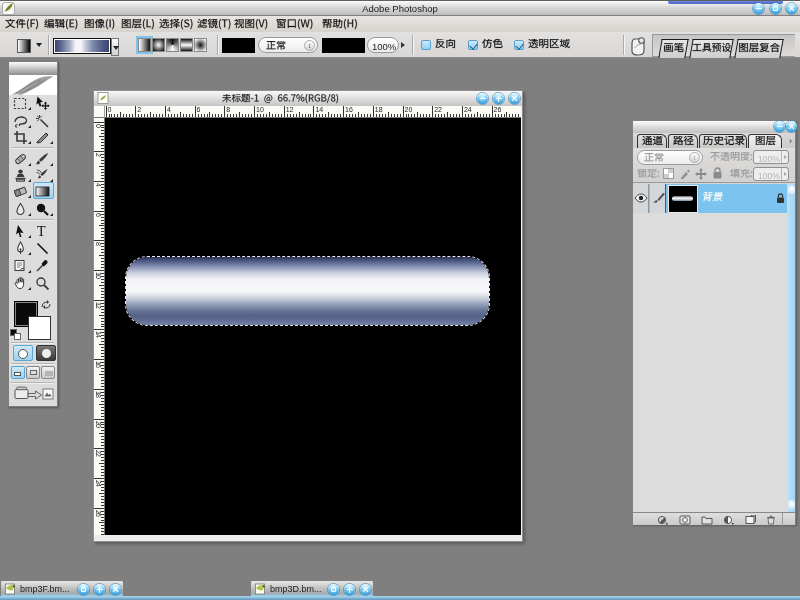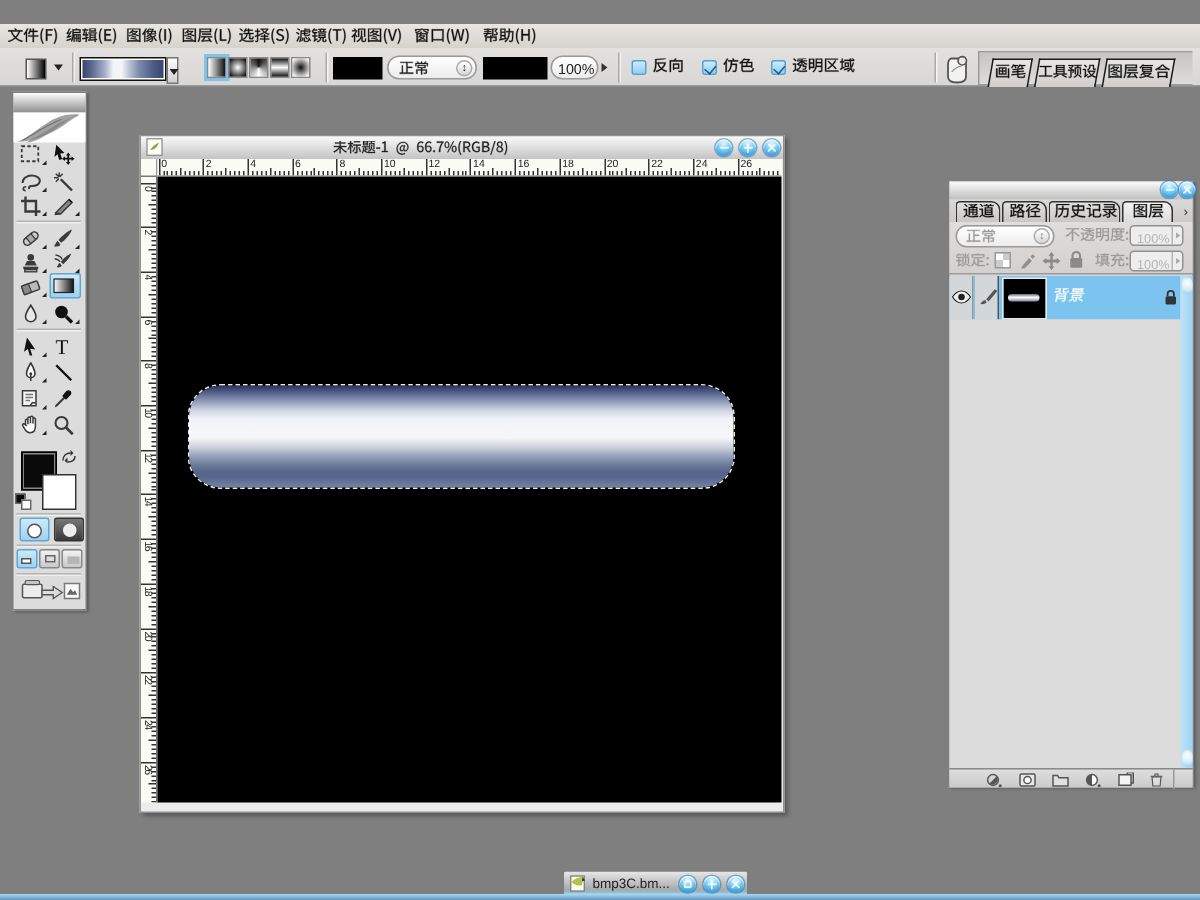--- a/index.html
+++ b/index.html
@@ -71,20 +71,39 @@
 #palbody{position:absolute;left:0;top:92px;width:154px;height:299px;background:#dcdcdc}
 #palscroll{position:absolute;left:154px;top:63px;width:8px;height:328px;background:linear-gradient(90deg,#bfe2f6,#9ed4f4)}
 #palbot{position:absolute;left:0;top:391px;width:162px;height:13px;background:linear-gradient(#dedede,#cacaca);border-top:1px solid #888}
 
 .minbar{position:absolute;top:580px;width:124px;height:17px;background:linear-gradient(#e8e8e8,#c4c4c4 45%,#aaaaaa 80%,#90bad4 92%,#a8d4ea);border:1px solid #7e7e7e;border-radius:2px 2px 0 0}
 .minbar .t{position:absolute;left:19px;top:3px;font-size:9px;color:#222}
 #bstrip{position:absolute;left:0;top:596px;width:800px;height:4px;background:linear-gradient(#abd9ee 0%,#7db2d4 60%,#6297bc 100%)}
 </style></head><body>
 <div id="app">
 
+  <div id="titlebar">
+    <div class="blue"></div>
+    <svg id="appicon" viewBox="0 0 13 13">
+        <rect x="0.5" y="0.5" width="12" height="12" rx="2" fill="#f8f8f4" stroke="#999" stroke-width=".8"></rect>
+        <path d="M10.5 1.5C7.5 2.5 4.5 5 3 9.5C5 8.5 6.5 8.5 8 7C9.5 5.5 10.5 3.5 10.5 1.5Z" fill="#7a8f2e"></path>
+        <path d="M10.5 1.5C8 4 5.5 6.5 3 9.5" stroke="#4d5c1e" stroke-width=".7" fill="none"></path>
+      </svg>
+    <div id="apptitle">Adobe Photoshop</div>
+    <div class="aq" style="left:753px;top:2px">
+        <i class="h"></i>
+      </div>
+    <div class="aq" style="left:770px;top:2px">
+        <i class="r"></i>
+      </div>
+    <div class="aq" style="left:786px;top:2px">
+        <i class="x1"></i>
+        <i class="x2"></i>
+      </div>
+  </div>
 
   <div id="menubar">
     <div class="mi" style="left:5px">
         <svg width="34" height="12" viewBox="0 0 34 12" style="display:block">
           <path fill="#111" stroke="#111" stroke-width=".22" d="M4.4 -0.5C4.8 0.1 5.1 0.8 5.2 1.2L6.1 0.9C5.9 0.5 5.6 -0.2 5.3 -0.7ZM0.5 1.2V2.0H2.2C2.8 3.6 3.6 5.0 4.7 6.1C3.5 7.1 2.1 7.8 0.4 8.3C0.5 8.5 0.8 8.8 0.9 9.0C2.6 8.4 4.1 7.7 5.3 6.7C6.5 7.7 7.9 8.5 9.6 9.0C9.7 8.7 10.0 8.4 10.2 8.2C8.5 7.8 7.0 7.1 5.9 6.1C6.9 5.0 7.7 3.7 8.4 2.0H10.0V1.2ZM5.3 5.5C4.3 4.5 3.5 3.3 3.0 2.0H7.5C6.9 3.4 6.2 4.6 5.3 5.5Z M13.8 4.6V5.4H16.8V9.0H17.6V5.4H20.5V4.6H17.6V2.3H20.0V1.5H17.6V-0.5H16.8V1.5H15.4C15.6 1.0 15.7 0.5 15.8 0.1L15.0 -0.1C14.8 1.3 14.4 2.6 13.7 3.5C13.9 3.6 14.3 3.8 14.4 3.9C14.7 3.5 15.0 2.9 15.2 2.3H16.8V4.6ZM13.3 -0.6C12.7 1.0 11.8 2.6 10.8 3.6C11.0 3.8 11.2 4.2 11.3 4.4C11.6 4.0 11.9 3.6 12.3 3.1V9.0H13.0V1.9C13.4 1.2 13.8 0.4 14.1 -0.4Z M23.5 10.2 24.1 10.0C23.2 8.5 22.8 6.7 22.8 4.9C22.8 3.1 23.2 1.4 24.1 -0.1L23.5 -0.4C22.5 1.2 22.0 2.9 22.0 4.9C22.0 7.0 22.5 8.7 23.5 10.2Z M25.6 8.2H26.6V4.7H29.5V3.9H26.6V1.3H30.0V0.5H25.6Z M31.4 10.2C32.4 8.7 32.9 7.0 32.9 4.9C32.9 2.9 32.4 1.2 31.4 -0.4L30.8 -0.1C31.7 1.4 32.1 3.1 32.1 4.9C32.1 6.7 31.7 8.5 30.8 10.0Z"></path>
         </svg>
       </div>
     <div class="mi" style="left:44px">
         <svg width="35" height="12" viewBox="0 0 35 12" style="display:block">
           <path fill="#111" stroke="#111" stroke-width=".22" d="M0.4 7.6 0.6 8.3C1.5 8.0 2.6 7.5 3.6 7.1L3.5 6.5C2.3 6.9 1.2 7.4 0.4 7.6ZM0.6 3.7C0.8 3.7 1.0 3.6 2.2 3.5C1.8 4.1 1.4 4.7 1.2 4.9C0.9 5.3 0.7 5.5 0.5 5.6C0.6 5.8 0.7 6.1 0.7 6.3C0.9 6.2 1.2 6.0 3.6 5.5C3.5 5.3 3.5 5.1 3.5 4.9L1.8 5.2C2.5 4.3 3.2 3.1 3.8 1.9L3.2 1.6C3.0 2.0 2.8 2.4 2.6 2.8L1.4 2.9C2.0 2.0 2.6 0.8 3.0 -0.4L2.3 -0.6C1.9 0.6 1.2 2.0 1.0 2.4C0.7 2.7 0.6 3.0 0.4 3.0C0.5 3.2 0.6 3.6 0.6 3.7ZM6.6 4.5V6.1H5.7V4.5ZM7.1 4.5H7.8V6.1H7.1ZM5.1 3.9V8.9H5.7V6.7H6.6V8.7H7.1V6.7H7.8V8.7H8.4V6.7H9.1V8.3C9.1 8.3 9.1 8.4 9.0 8.4C9.0 8.4 8.8 8.4 8.5 8.4C8.6 8.5 8.7 8.8 8.7 9.0C9.1 9.0 9.3 8.9 9.5 8.8C9.7 8.7 9.8 8.6 9.8 8.3V3.9L9.1 3.9ZM8.4 4.5H9.1V6.1H8.4ZM6.4 -0.5C6.5 -0.2 6.7 0.2 6.8 0.5H4.3V2.8C4.3 4.4 4.3 6.7 3.3 8.4C3.5 8.5 3.8 8.7 3.9 8.9C4.9 7.2 5.1 4.7 5.1 3.0H9.7V0.5H7.7C7.5 0.2 7.3 -0.3 7.1 -0.7ZM5.1 1.2H8.9V2.3H5.1Z M16.3 0.3H19.1V1.4H16.3ZM15.6 -0.3V2.0H19.9V-0.3ZM11.4 4.7C11.4 4.6 11.7 4.6 12.1 4.6H13.1V6.1L10.9 6.4L11.1 7.2L13.1 6.8V9.0H13.8V6.7L15.0 6.4L14.9 5.7L13.8 5.9V4.6H14.8V3.8H13.8V2.2H13.1V3.8H12.1C12.3 3.1 12.6 2.3 12.9 1.4H14.8V0.6H13.1C13.2 0.3 13.3 -0.1 13.3 -0.5L12.6 -0.6C12.5 -0.2 12.4 0.2 12.3 0.6H11.0V1.4H12.1C11.9 2.2 11.7 2.9 11.6 3.2C11.4 3.6 11.3 4.0 11.1 4.0C11.2 4.2 11.3 4.6 11.4 4.7ZM19.1 3.2V4.1H16.4V3.2ZM14.7 7.4 14.8 8.1 19.1 7.8V9.0H19.8V7.7L20.6 7.6L20.6 7.0L19.8 7.0V3.2H20.5V2.6H14.9V3.2H15.7V7.3ZM19.1 4.7V5.6H16.4V4.7ZM19.1 6.2V7.1L16.4 7.3V6.2Z M23.5 10.2 24.1 10.0C23.2 8.5 22.8 6.7 22.8 4.9C22.8 3.1 23.2 1.4 24.1 -0.1L23.5 -0.4C22.5 1.2 22.0 2.9 22.0 4.9C22.0 7.0 22.5 8.7 23.5 10.2Z M25.6 8.2H30.2V7.4H26.6V4.6H29.5V3.7H26.6V1.3H30.0V0.5H25.6Z M31.8 10.2C32.7 8.7 33.3 7.0 33.3 4.9C33.3 2.9 32.7 1.2 31.8 -0.4L31.2 -0.1C32.1 1.4 32.5 3.1 32.5 4.9C32.5 6.7 32.1 8.5 31.2 10.0Z"></path>
@@ -851,33 +870,52 @@
           <path d="M6.5 1.5V0h4v7h-1.5" fill="none" stroke="#555"></path>
         </svg>
       <svg class="abs" style="left:133px;top:2px" width="10" height="10" viewBox="0 0 10 10">
           <path d="M2 3h6l-.6 6H2.6Z" fill="#ddd" stroke="#555" stroke-width=".8"></path>
           <path d="M1 2.5h8M4 2.5V1h2v1.5" stroke="#555" stroke-width=".8" fill="none"></path>
         </svg>
       <div class="abs" style="left:149px;top:0;width:1px;height:13px;background:#999"></div>
     </div>
   </div>
 
-  <div class="minbar" style="left:375px">
+  <div class="minbar" style="left:0">
     <svg class="abs" style="left:3px;top:2px" width="12" height="12" viewBox="0 0 12 12">
         <rect x="1.5" y="1" width="9" height="10" fill="#fcfcee" stroke="#777" stroke-width=".8"></rect>
         <path d="M2 5c2-2.5 5-3 8-3.5L9 7C6.5 8 4 7 2 5Z" fill="#b2c24e"></path>
         <path d="M9.5 1.5 11 4l-2 .5Z" fill="#333"></path>
       </svg>
-    <div class="t">bmp3C.bm...</div>
+    <div class="t">bmp3F.bm...</div>
     <div class="aq" style="left:77px;top:3px">
         <i class="r"></i>
       </div>
     <div class="aq" style="left:93px;top:3px">
         <i class="v"></i>
         <i class="h"></i>
       </div>
     <div class="aq" style="left:109px;top:3px">
         <i class="x1"></i>
         <i class="x2"></i>
       </div>
   </div>
+  <div class="minbar" style="left:250px">
+    <svg class="abs" style="left:3px;top:2px" width="12" height="12" viewBox="0 0 12 12">
+        <rect x="1.5" y="1" width="9" height="10" fill="#fcfcee" stroke="#777" stroke-width=".8"></rect>
+        <path d="M2 5c2-2.5 5-3 8-3.5L9 7C6.5 8 4 7 2 5Z" fill="#b2c24e"></path>
+        <path d="M9.5 1.5 11 4l-2 .5Z" fill="#333"></path>
+      </svg>
+    <div class="t">bmp3D.bm...</div>
+    <div class="aq" style="left:77px;top:3px">
+        <i class="r"></i>
+      </div>
+    <div class="aq" style="left:93px;top:3px">
+        <i class="v"></i>
+        <i class="h"></i>
+      </div>
+    <div class="aq" style="left:109px;top:3px">
+        <i class="x1"></i>
+        <i class="x2"></i>
+      </div>
+  </div>
   <div id="bstrip"></div>
 </div>
 
 </body></html>

